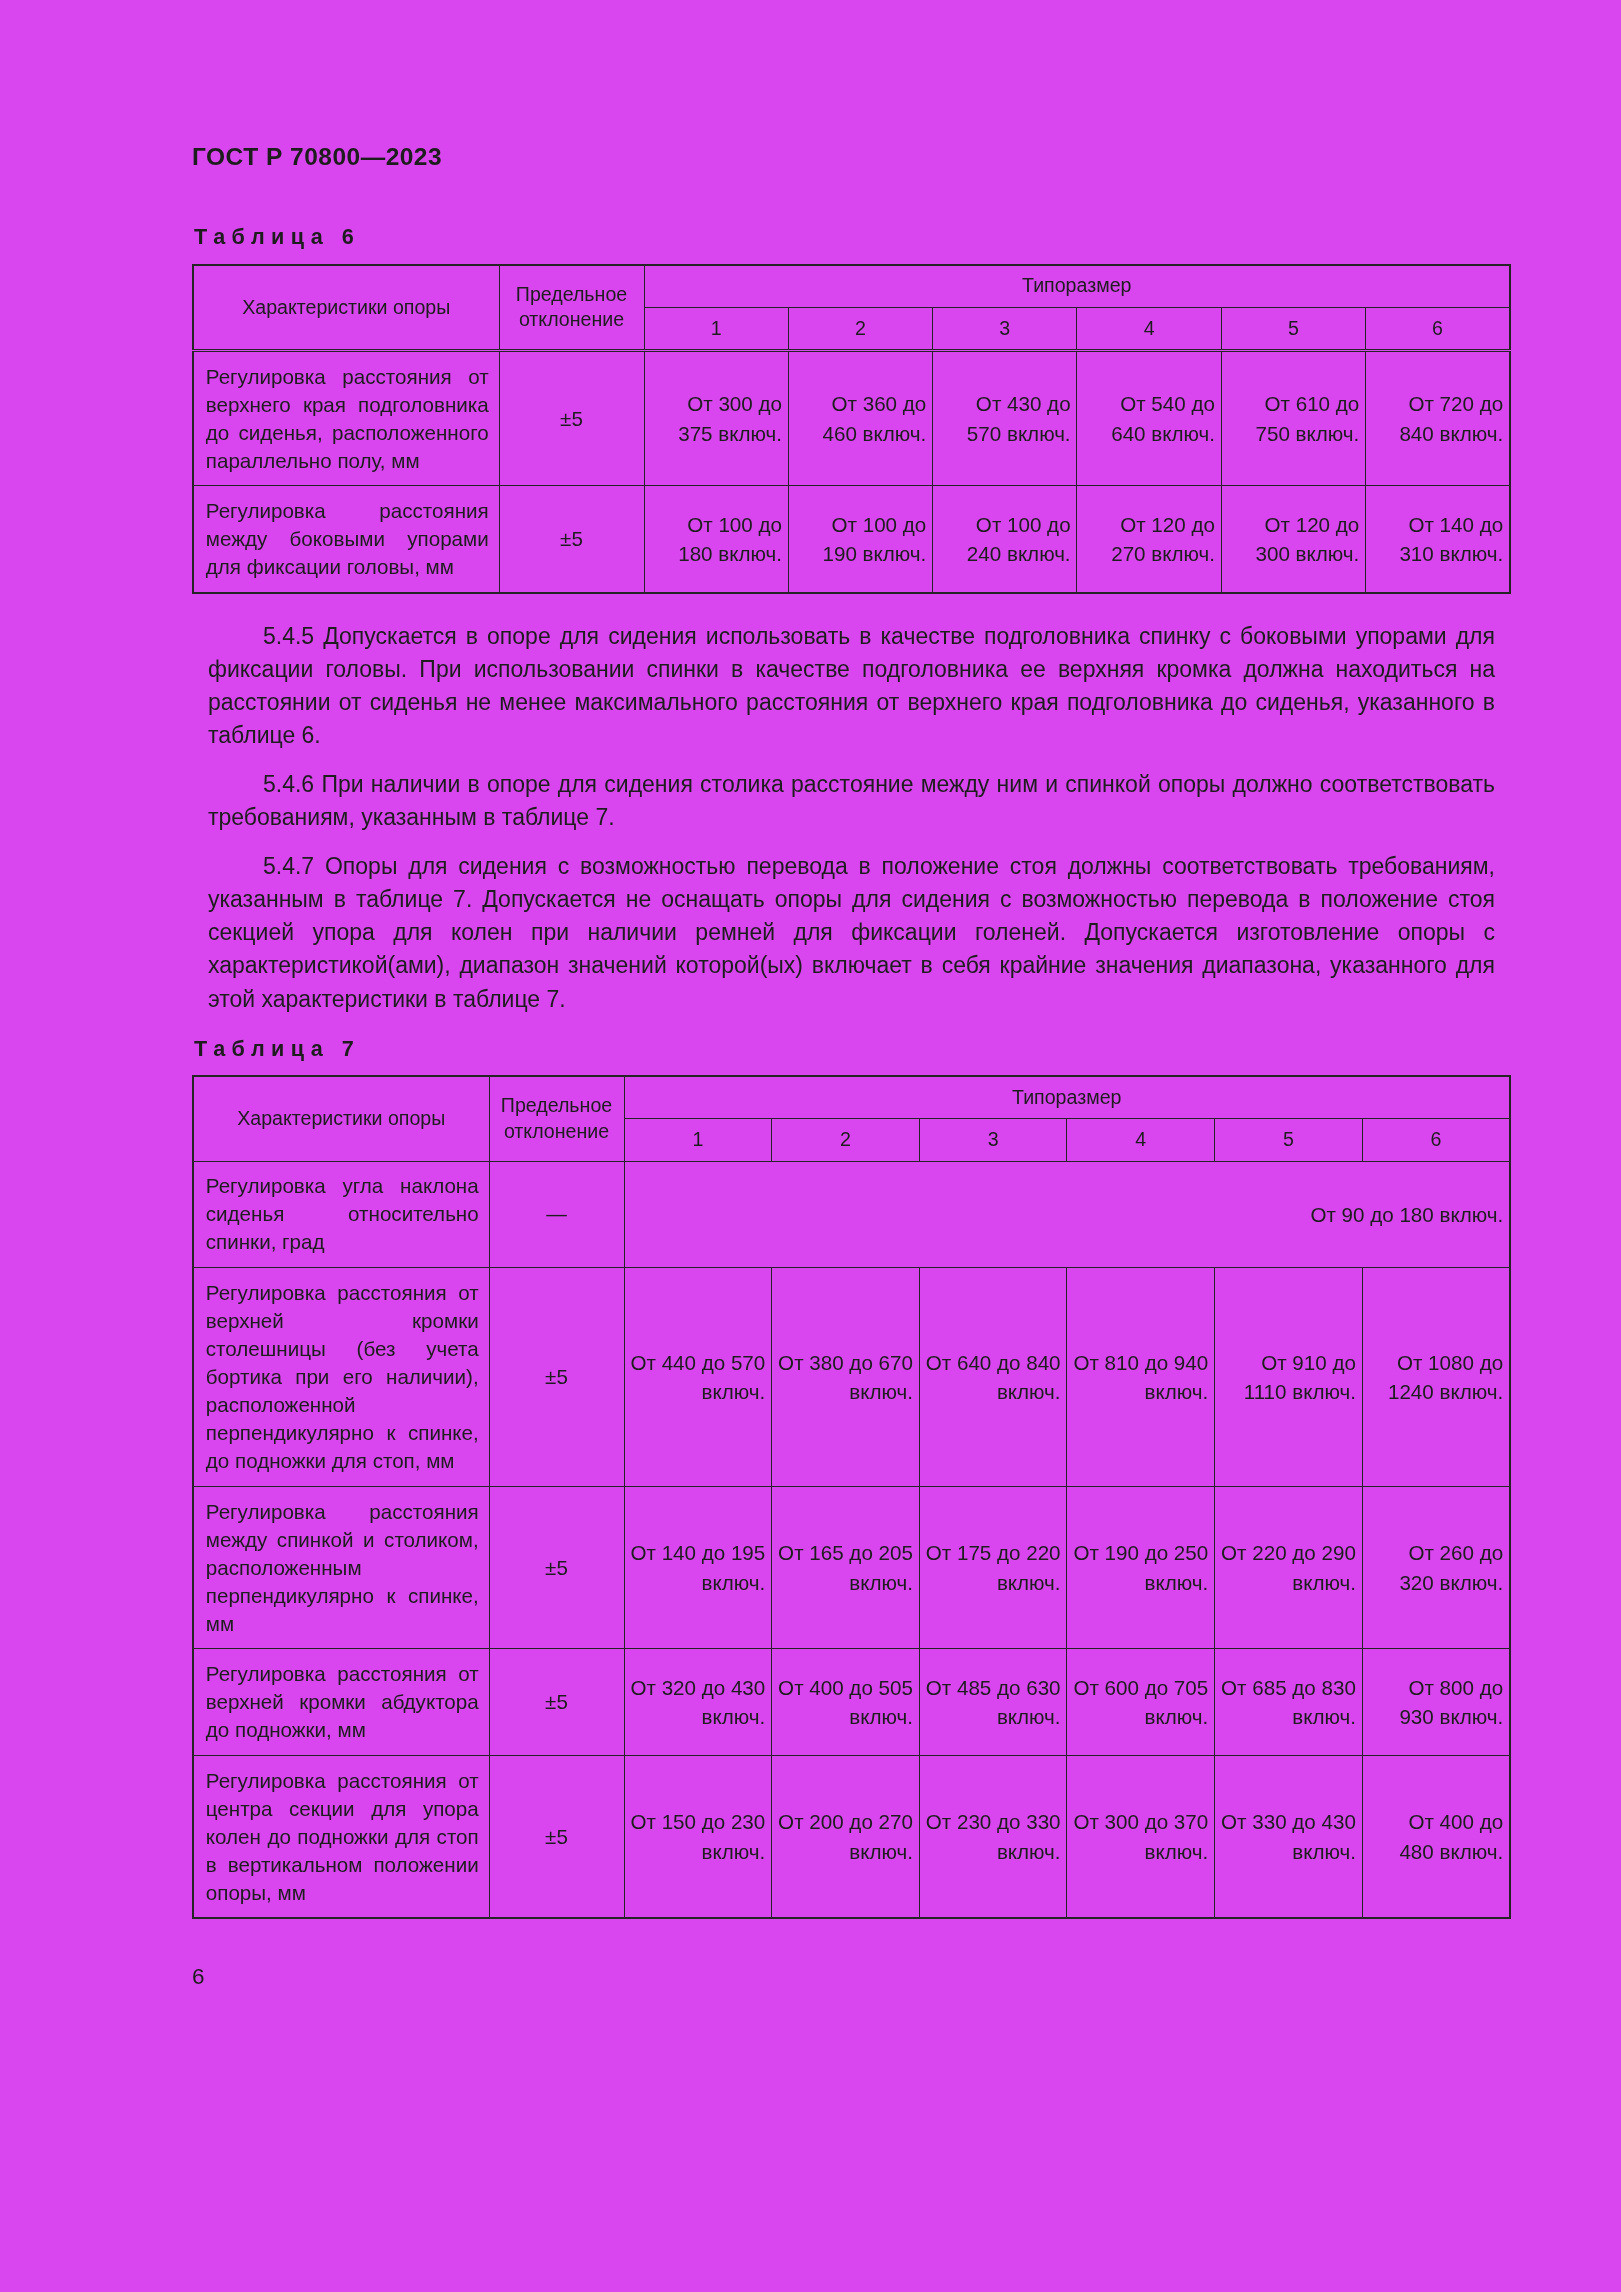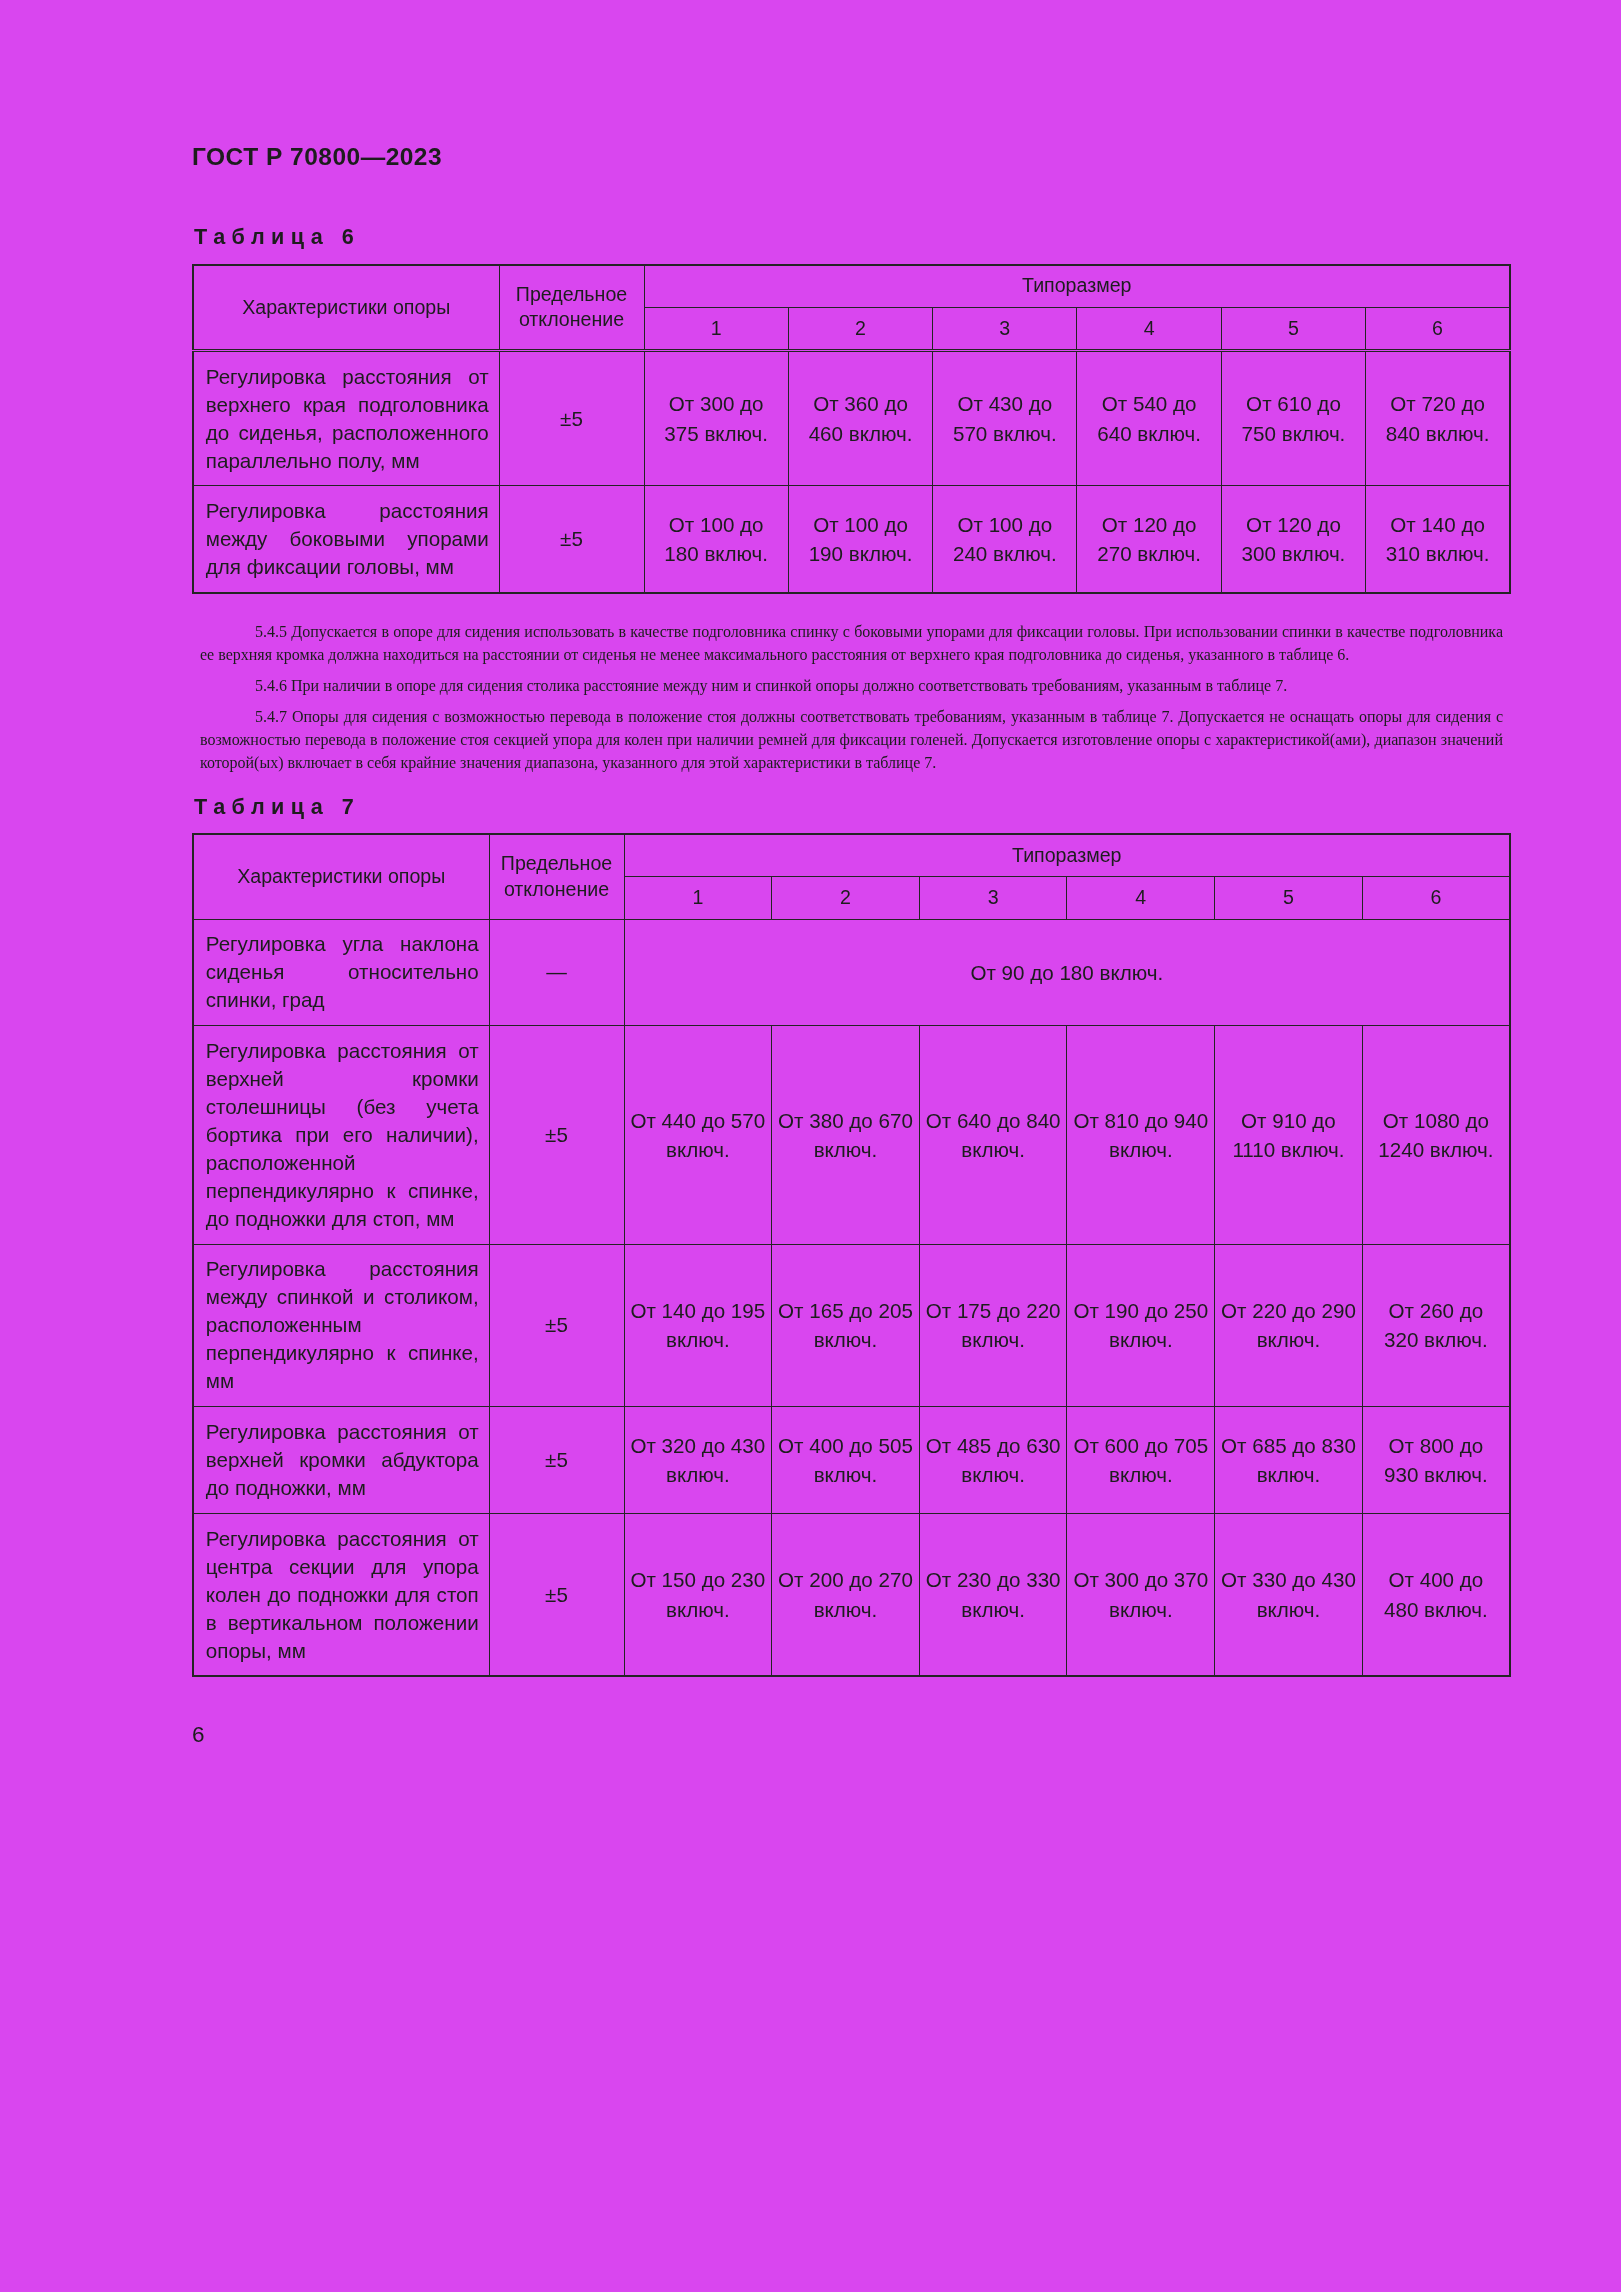--- a/index.html
+++ b/index.html
@@ -55,35 +55,34 @@
   }
   .gost td.tol {
     font-size: 20.6px;
     text-align: center;
     vertical-align: middle;
     padding: 5.9px;
   }
   .gost td.val {
     font-size: 20.6px;
     line-height: 1.42;
-    text-align: center;
+    text-align: right;
     vertical-align: middle;
     padding: 7.8px 5.9px;
   }
   
   .t6 .hd-sep { border-bottom: 3.9px double #242424; }
 
   .body-text { margin-top: 25.5px; }
   .body-text p {
-    font-size: 16px;
+    font-size: 23px;
     line-height: 1.44;
     text-align: justify;
     text-indent: 55px;
-    margin: 8px;
-    font-family: Liberation Serif, serif;
+    margin: 16px;
   }
   .page-number {
     margin-top: 45px;
     font-size: 22.5px;
   }
 </style>
 </head>
 <body>
 
 <div class="page">

